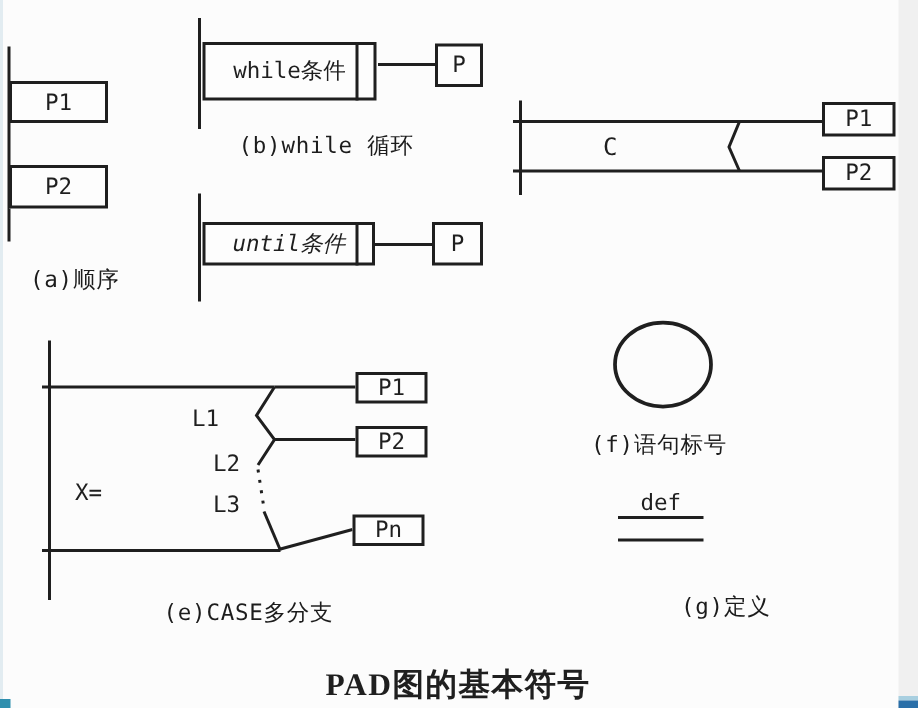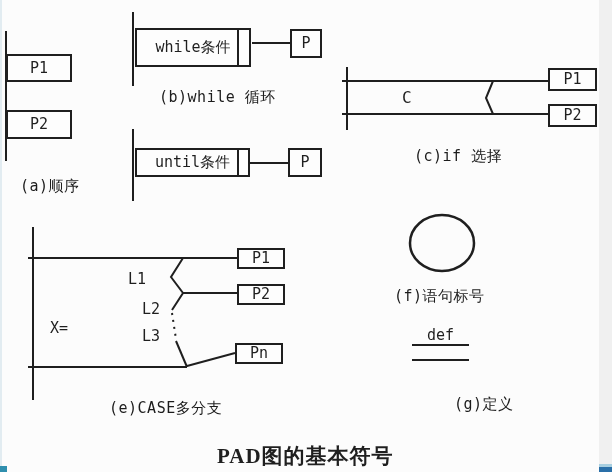--- a/index.html
+++ b/index.html
@@ -96,23 +96,22 @@
     </div>
   <div class="caption" style="left:137px;top:88px;margin-left:22px;">(b)while 循环</div>
 
   <div class="lbl" style="left:402px;top:89px;font-size:16px;">C</div>
   <div class="pbox" style="left:548px;top:68px;width:49px;height:23px;">
       <span>P1</span>
     </div>
   <div class="pbox" style="left:548px;top:104px;width:49px;height:23px;">
       <span>P2</span>
     </div>
-  <div class="caption" style="left:414px;top:147px;">(c)if 选择</div>
 
-  <div class="pbox" style="left:135px;top:148px;width:115px;height:29px;">
+  <div class="pbox" style="left:135px;top:148px;width:115px;height:29px;font-style:italic;">
     <span>until条件</span>
     <span class="divider" style="left:100px;"></span>
   </div>
   <div class="pbox" style="left:288px;top:148px;width:34px;height:29px;">
       <span>P</span>
     </div>
 
   <div class="lbl" style="left:50px;top:320px;">X=</div>
   <div class="lbl" style="left:128px;top:271px;">L1</div>
   <div class="lbl" style="left:142px;top:301px;">L2</div>

